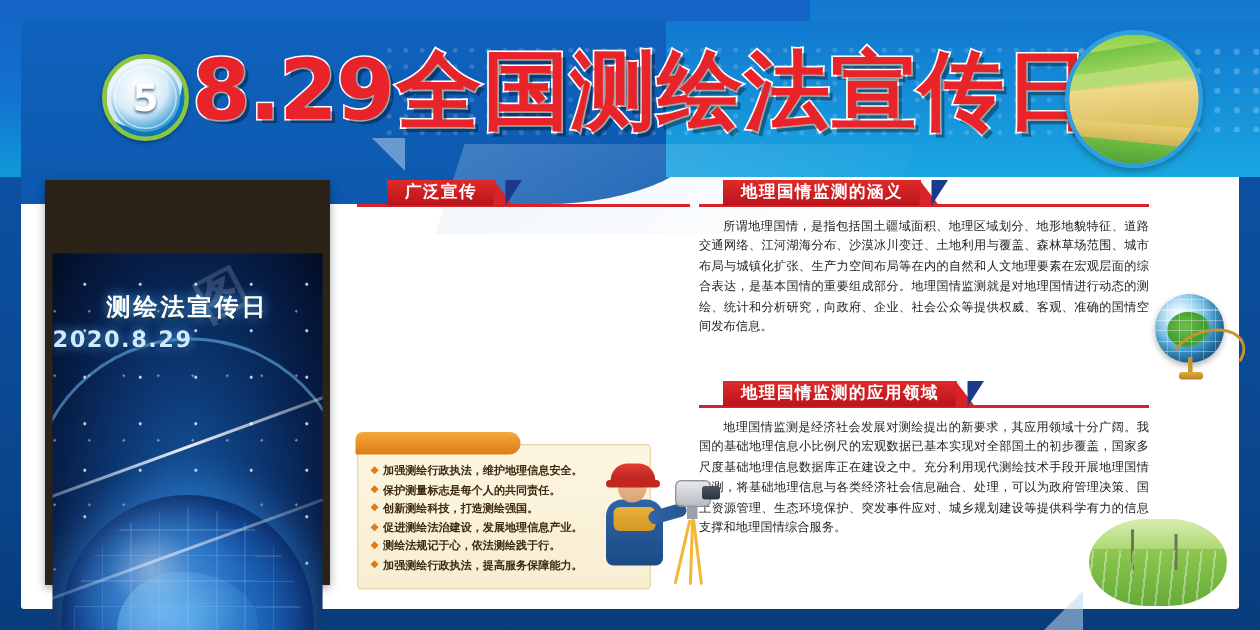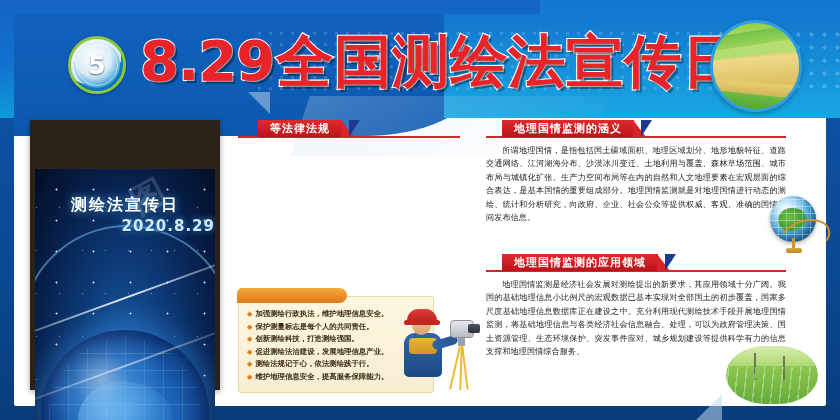--- a/index.html
+++ b/index.html
@@ -85,21 +85,21 @@
     font-size:25px;font-weight:bold;color:#ffffff;line-height:1;
     text-shadow:0 1px 2px rgba(0,40,80,.7);
     font-family:"DejaVu Sans",sans-serif;
   }
   .emblem-ring{
     position:absolute;inset:2px;border-radius:50%;
     border:1px solid rgba(255,255,255,.55);
   }
 
   .headline{
-    position:absolute;left:140px;top:26px;height:70px;
+    position:absolute;left:128px;top:26px;height:70px;
     display:flex;align-items:center;white-space:nowrap;
   }
   .hl-num{
     font-family:"DejaVu Sans",sans-serif;
     font-size:56px;font-weight:bold;color:#e8232a;line-height:1;
     letter-spacing:-1px;
     -webkit-text-stroke:2px #ffffff;
     paint-order:stroke fill;
     text-shadow:3px 3px 0 rgba(0,0,0,.35);
   }
@@ -178,21 +178,21 @@
     transform:rotate(-20deg);
   }
   .streak-a{left:-60px;top:128px;}
   .streak-b{left:-60px;top:196px;opacity:.6;}
   .photo-title{
     position:absolute;left:0;right:0;top:26px;text-align:center;
     font-size:16px;font-weight:bold;color:#ffffff;letter-spacing:2px;
     text-shadow:0 0 8px rgba(80,180,255,.95),0 1px 2px rgba(0,0,0,.8);
   }
   .photo-date{
-    position:absolute;left:0;right:0;top:48px;text-align:right;
+    position:absolute;left:0;right:0;top:48px;text-align:left;
     font-family:"DejaVu Sans",sans-serif;
     font-size:15px;font-weight:bold;color:#cfe9ff;letter-spacing:1px;
     text-shadow:0 0 7px rgba(80,180,255,.9),0 1px 2px rgba(0,0,0,.8);
   }
   .wm{
     position:absolute;color:rgba(255,255,255,.16);font-size:34px;font-weight:bold;
     transform:rotate(-28deg);pointer-events:none;letter-spacing:4px;
   }
 
   
@@ -244,21 +244,21 @@
     display:flex;align-items:center;gap:3px;
     font-size:7.4px;line-height:11.6px;color:#3b2a10;font-weight:bold;
     margin-bottom:1px;white-space:nowrap;
   }
   .bullet .dia{
     color:#e07b18;font-size:7px;line-height:11.6px;flex:0 0 auto;
   }
 
   
   .col-right{
-    position:absolute;left:486px;top:120px;width:300px;height:272px;
+    position:absolute;left:466px;top:120px;width:300px;height:272px;
   }
   .rt-head-1{position:absolute;left:16px;top:0;}
   .rt-rule-1{position:absolute;left:0;top:16px;width:300px;height:2px;background:#d8232a;}
   .rt-body-1{position:absolute;left:0;top:24px;width:300px;text-indent:16.2px;}
   .rt-head-2{position:absolute;left:16px;top:134px;}
   .rt-rule-2{position:absolute;left:0;top:150px;width:300px;height:2px;background:#d8232a;}
   .rt-body-2{position:absolute;left:0;top:158px;width:300px;text-indent:16.2px;}
 
   
   .globe-deco{
@@ -420,21 +420,21 @@
       <div class="streak streak-b"></div>
       <div class="photo-title">测绘法宣传日</div>
       <div class="photo-date">2020.8.29</div>
       <div class="wm" style="left:96px;top:4px;">图</div>
     </div>
   </div>
 
   <div class="col-mid">
     <div class="mid-rule"></div>
     <div class="sec-head mid-head">
-      <span class="bar">等法律法规</span>
+      <span class="bar">广泛宣传</span>
       <span class="slash"></span>
       <span class="slash2"></span>
     </div>
 
     <div class="bullets">
       <div class="bullets-tab"></div>
       <div class="bullet">
         <span class="dia">◆</span>
         <span>加强测绘行政执法，维护地理信息安全。</span>
       </div>
@@ -449,21 +449,21 @@
       <div class="bullet">
         <span class="dia">◆</span>
         <span>促进测绘法治建设，发展地理信息产业。</span>
       </div>
       <div class="bullet">
         <span class="dia">◆</span>
         <span>测绘法规记于心，依法测绘践于行。</span>
       </div>
       <div class="bullet">
         <span class="dia">◆</span>
-        <span>维护地理信息安全，提高服务保障能力。</span>
+        <span>加强测绘行政执法，提高服务保障能力。</span>
       </div>
     </div>
   </div>
 
   <div class="col-right">
     <div class="rt-rule-1"></div>
     <div class="sec-head rt-head-1">
       <span class="bar">地理国情监测的涵义</span>
       <span class="slash"></span>
       <span class="slash2"></span>

